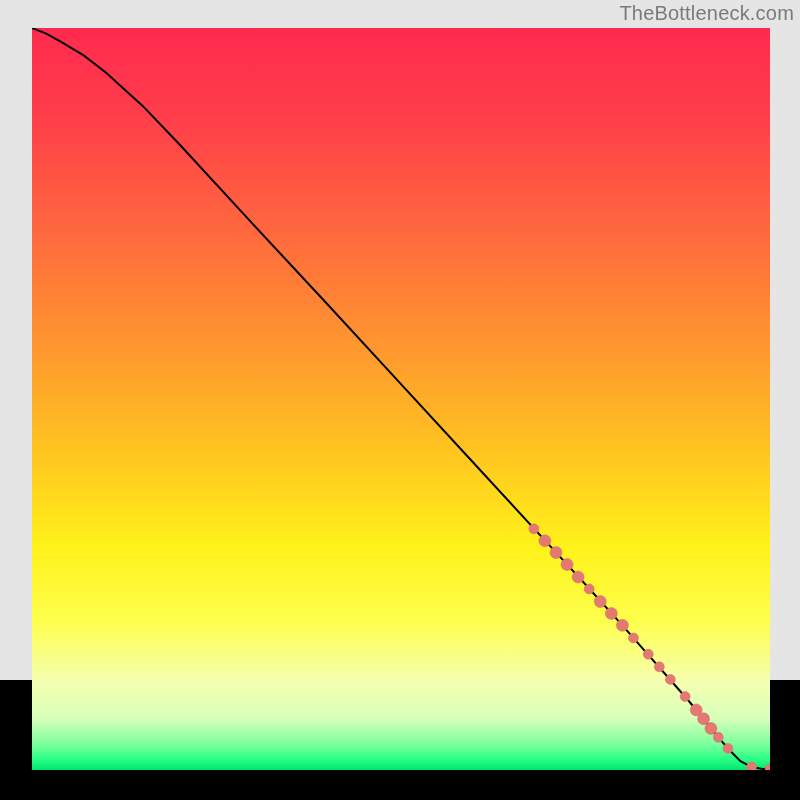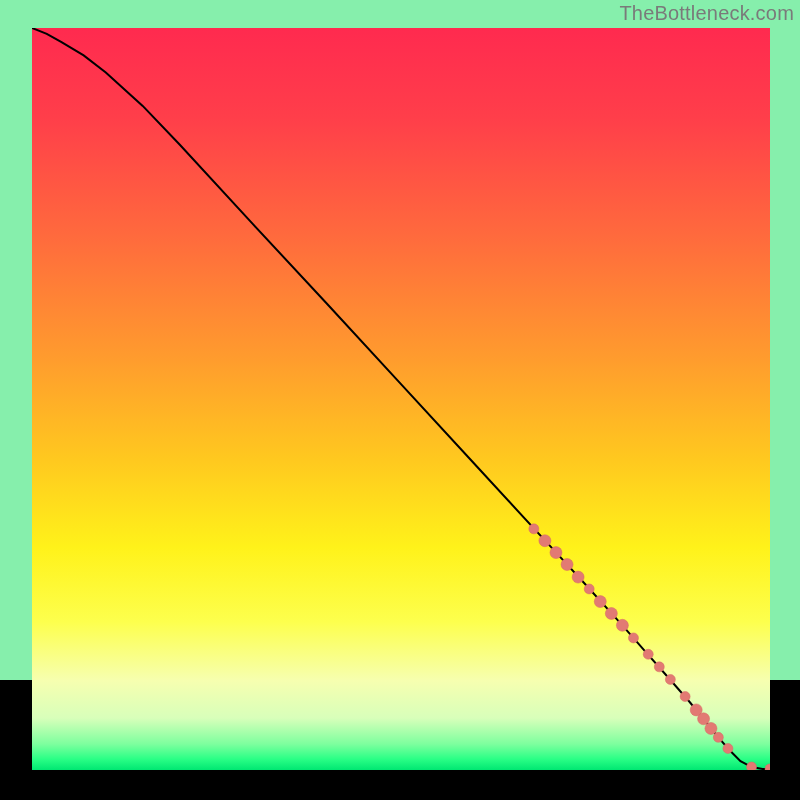--- a/index.html
+++ b/index.html
@@ -8,21 +8,21 @@
     width: 800px;
     height: 800px;
     overflow: hidden;
     background: #000;
     font-family: Arial, Helvetica, sans-serif;
   }
   .frame {
     position: relative;
     width: 800px;
     height: 680px;
-    background: #86efac;
+    background: #e5e5e5;
   }
   .attribution {
     position: absolute;
     top: 2px;
     right: 6px;
     color: #7a7a7a;
     font-size: 20px;
     font-weight: 500;
     letter-spacing: 0.2px;
   }

